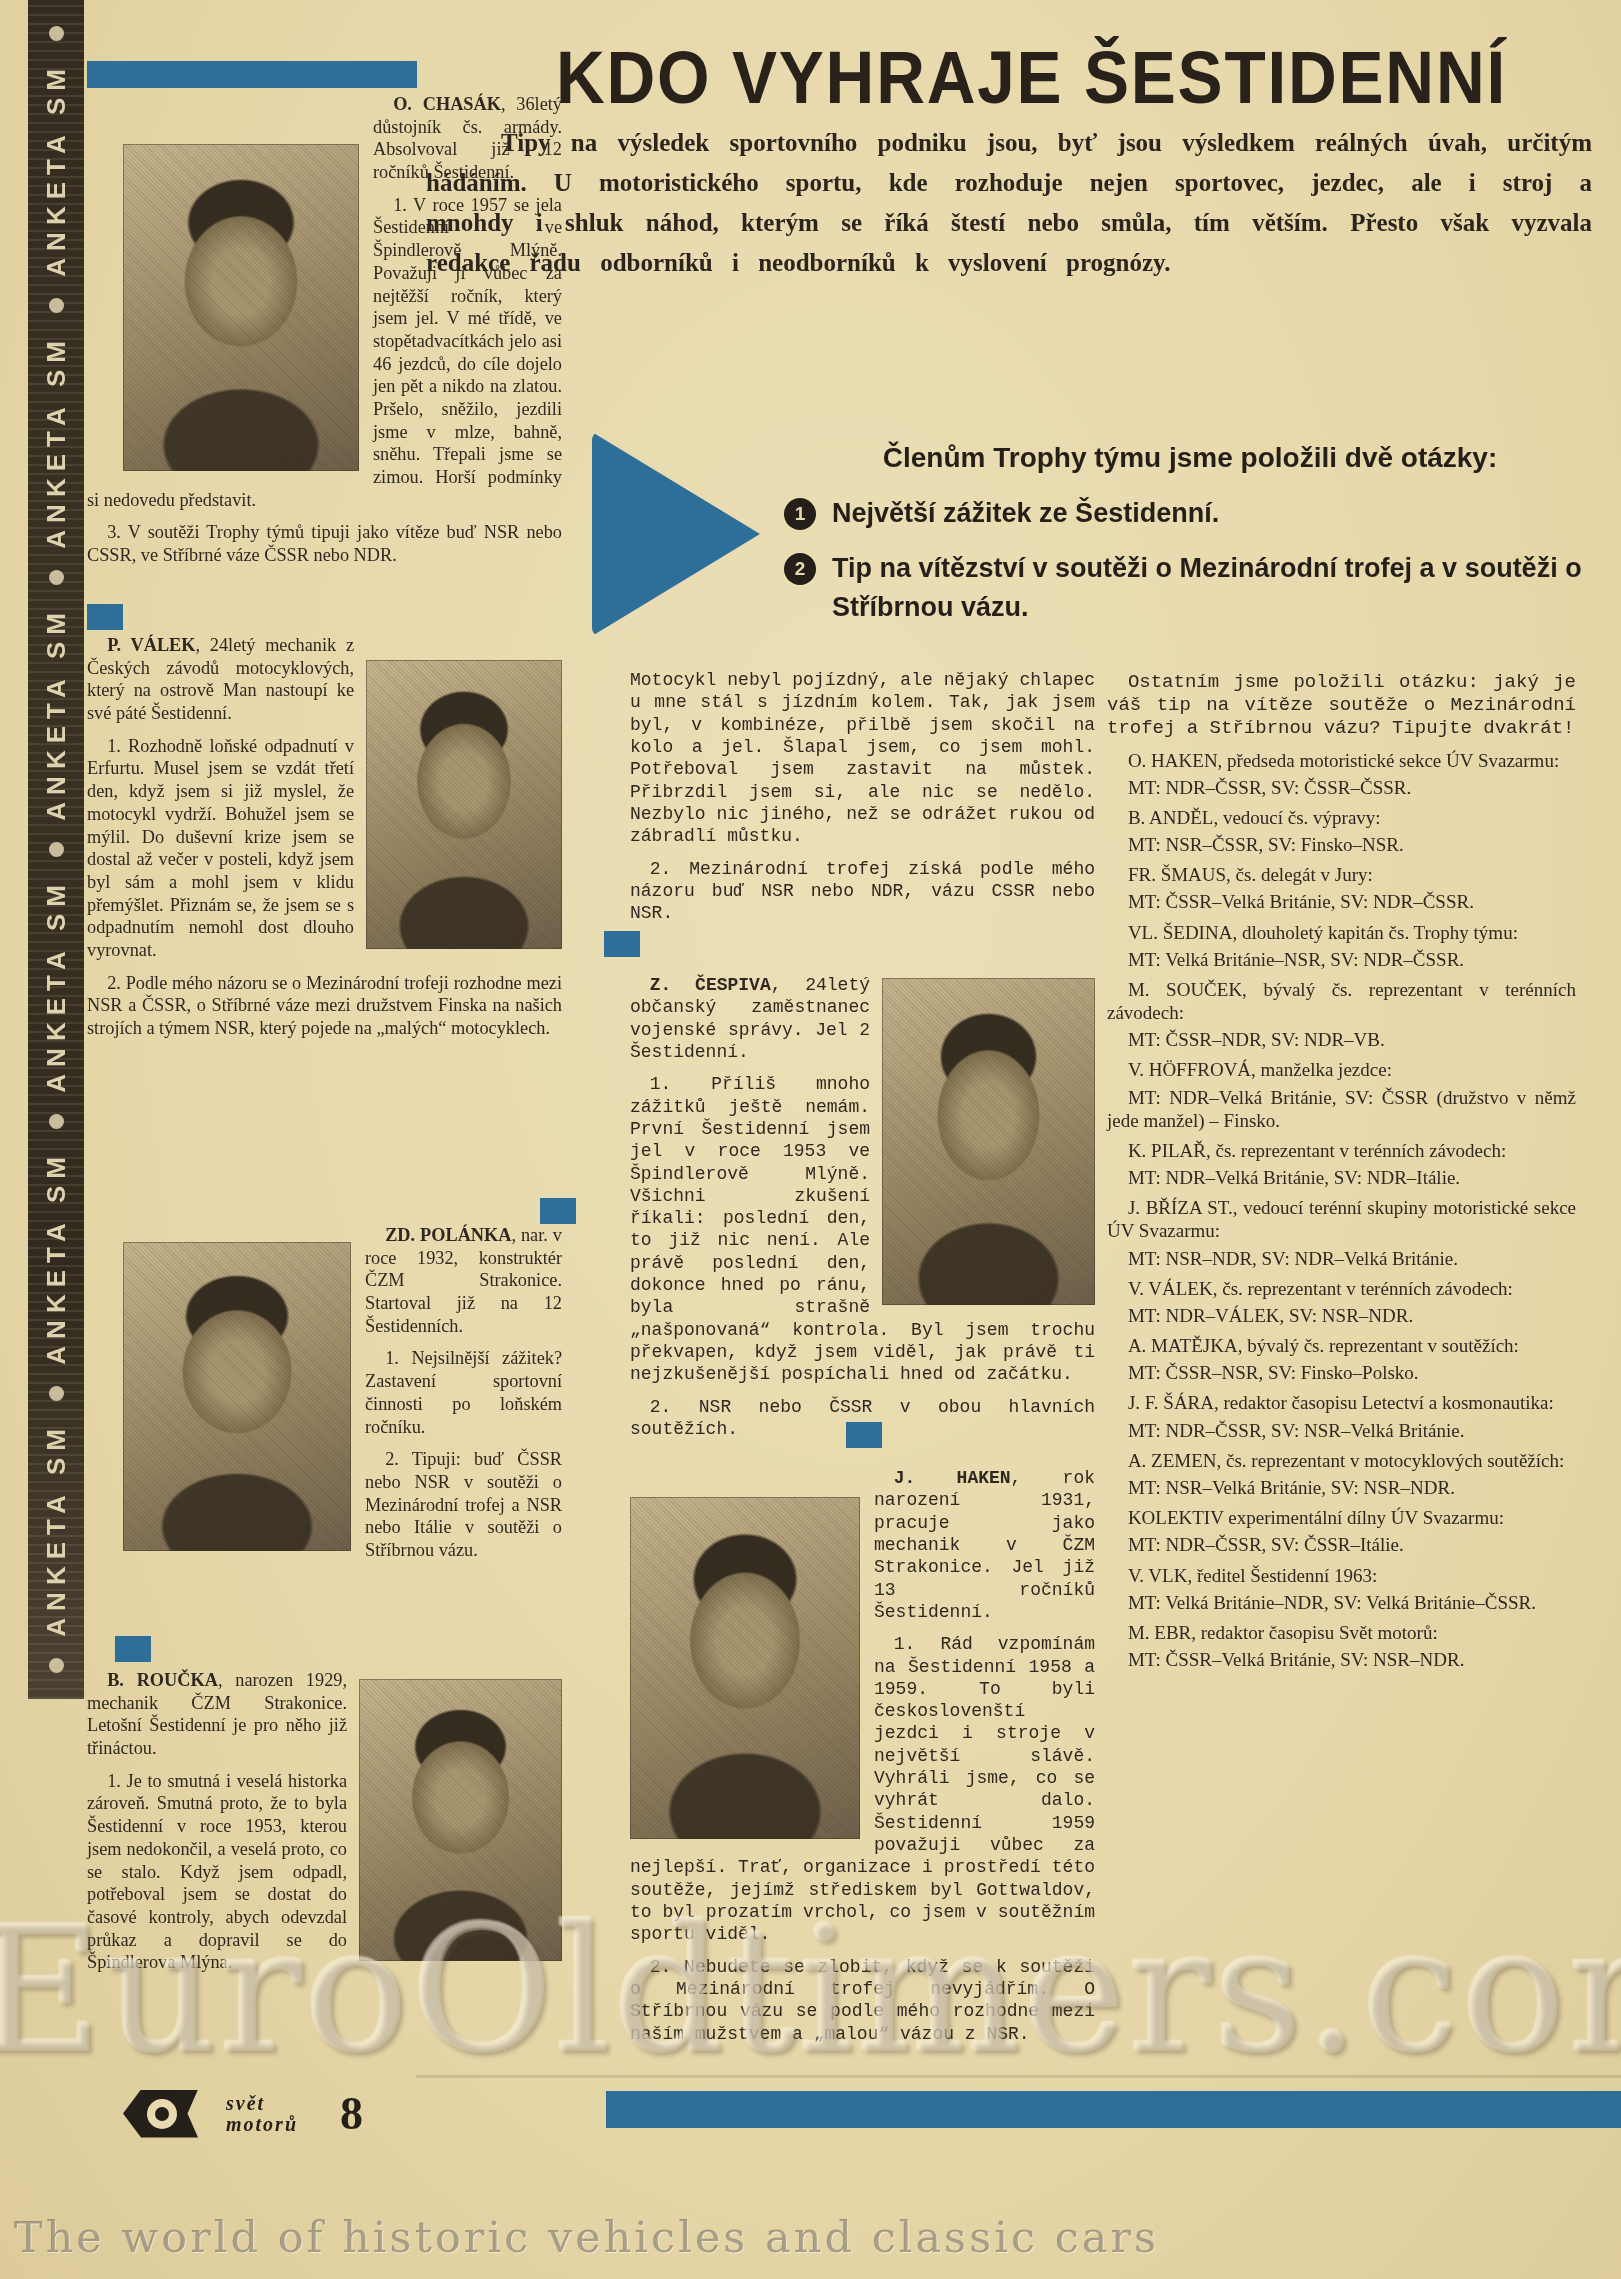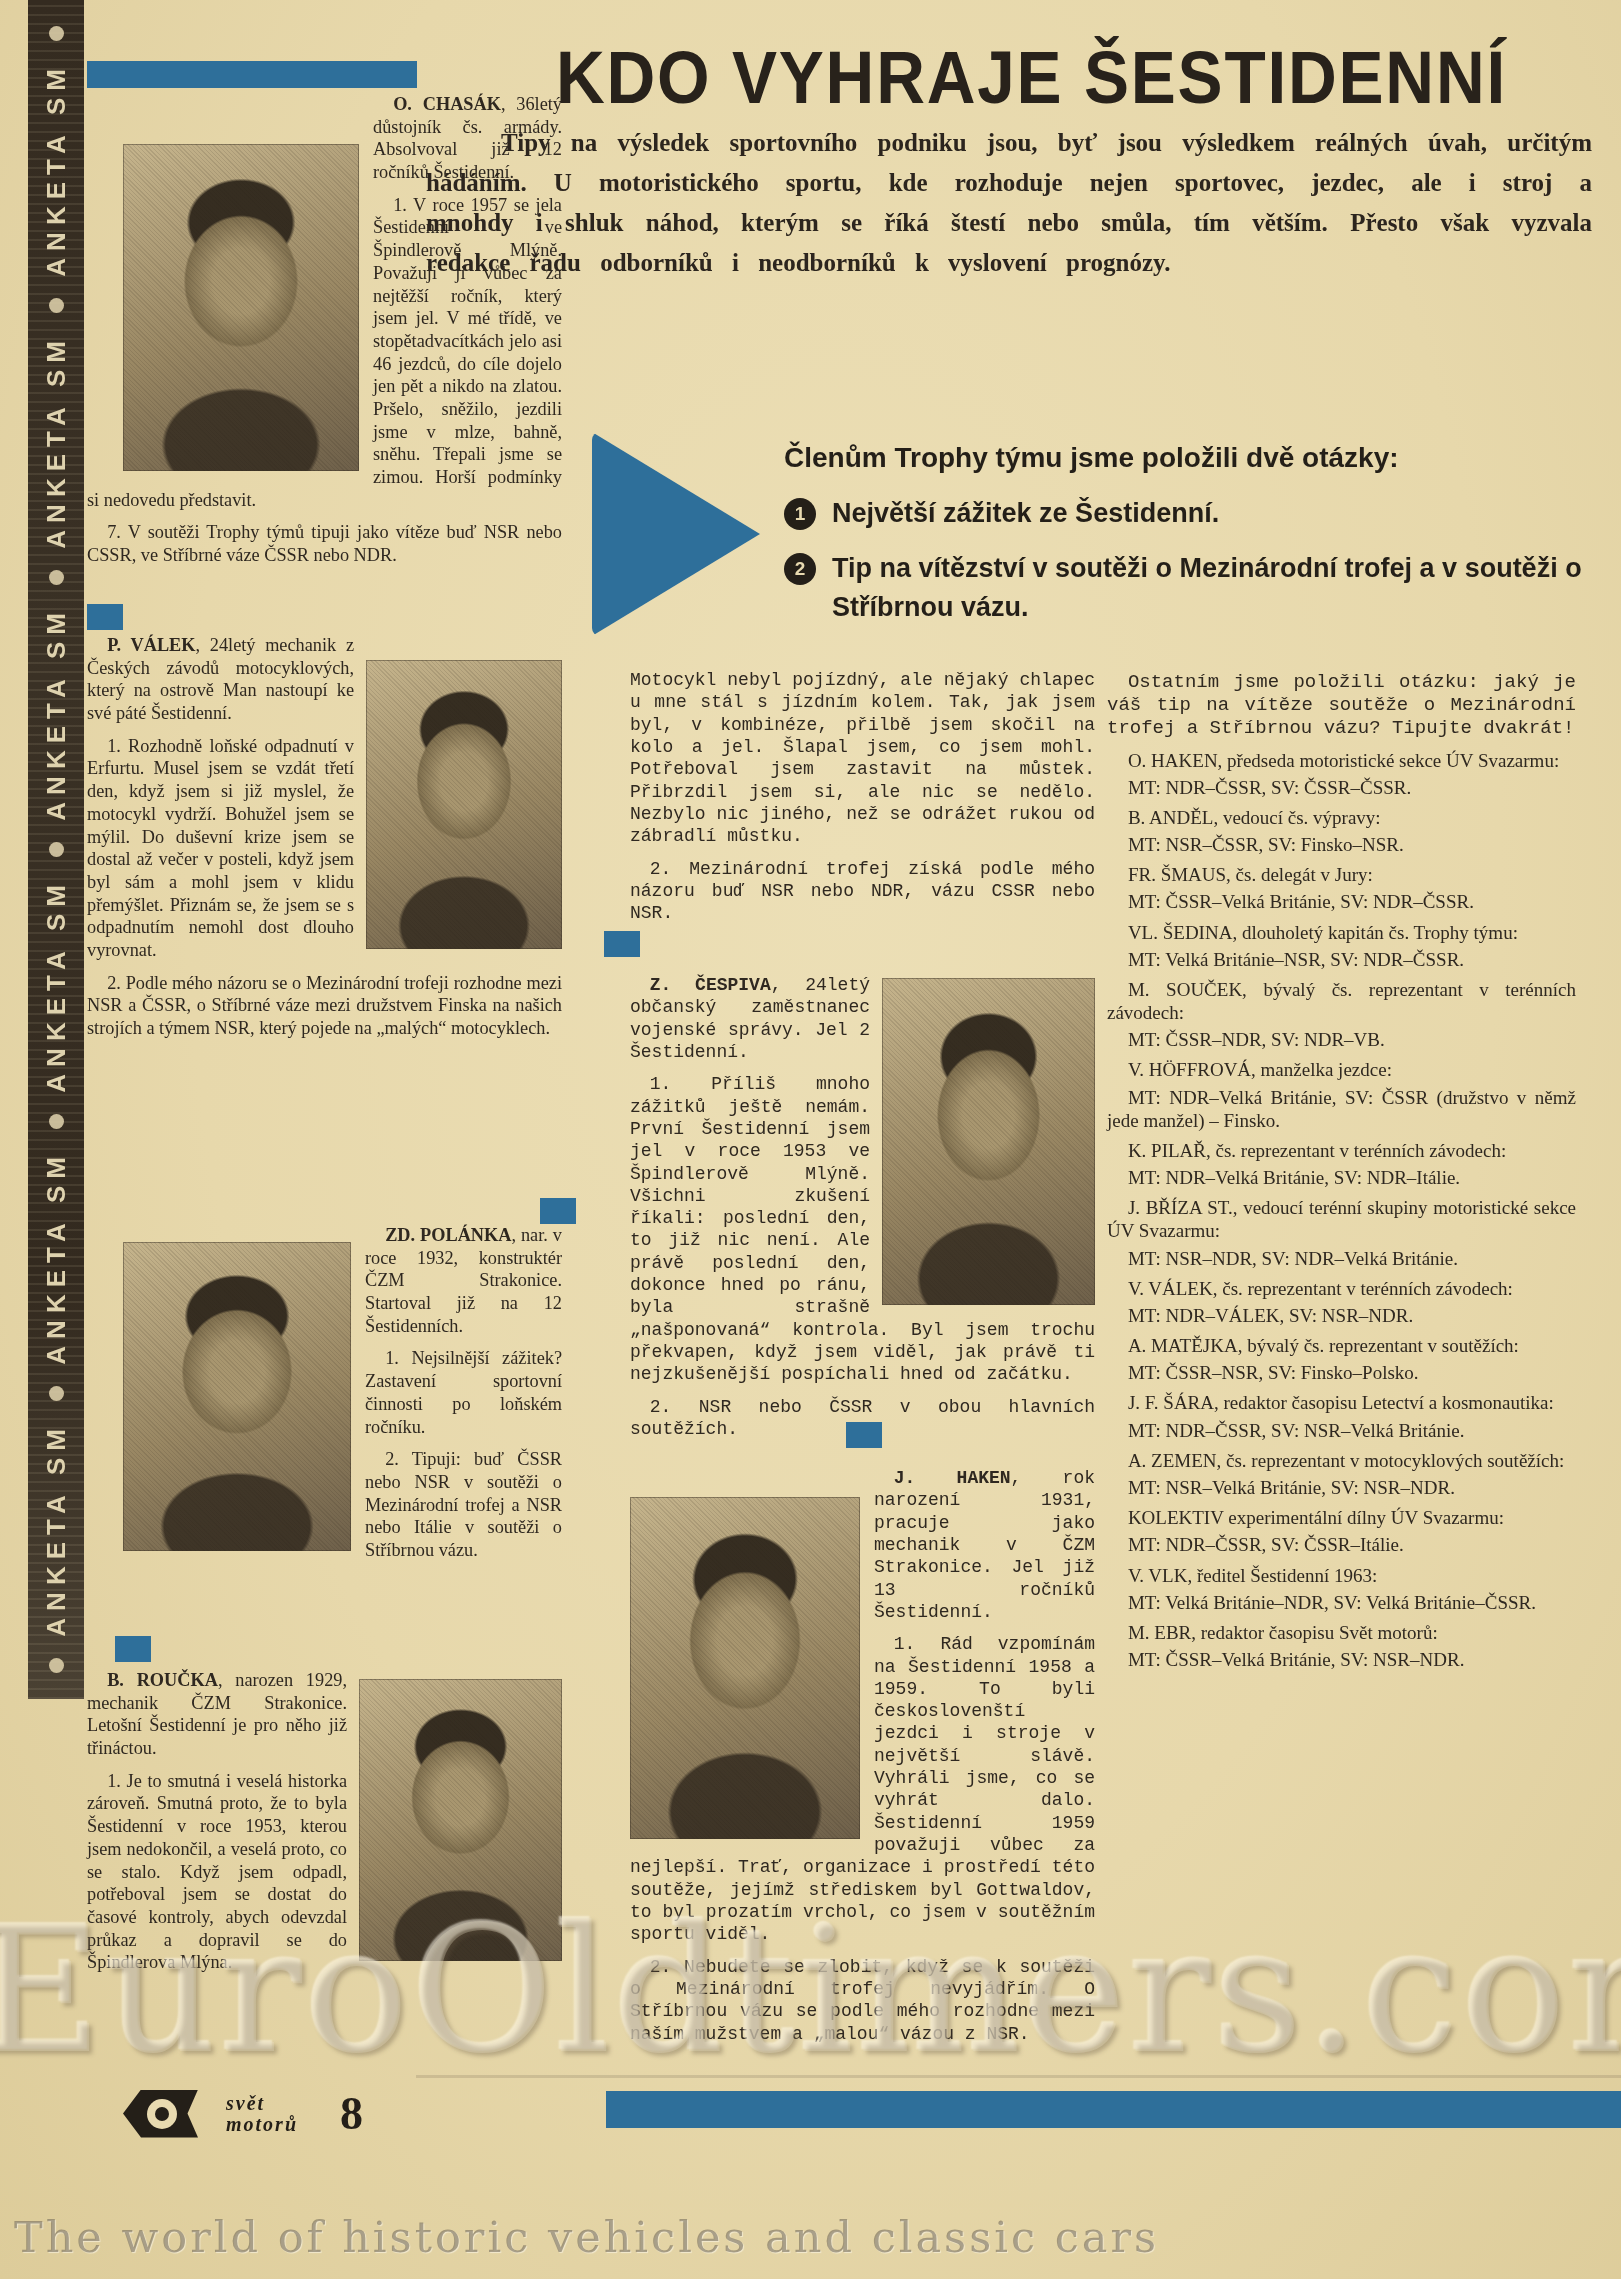--- a/index.html
+++ b/index.html
@@ -35,21 +35,21 @@
     font-weight:bold;font-size:25px;line-height:1.6;text-align:justify;
     word-spacing:13px;text-indent:3em;color:#2c251e;
   }
   
   .arrow{
     position:absolute;left:592px;top:432px;width:0;height:0;
     border-top:102px solid transparent;border-bottom:102px solid transparent;
     border-left:168px solid #2e6f9a;border-radius:8px;
   }
   .questions{position:absolute;left:784px;top:442px;width:812px;font-family:"Liberation Sans", sans-serif;color:#241f18;}
-  .q-lead{margin:0 0 20px;font-weight:bold;font-size:28px;}
+  .q-lead{margin:0 0 20px;font-weight:bold;font-size:28px;text-align:center;}
   .q-item{display:flex;gap:16px;margin:16px 0;font-weight:bold;font-size:27px;line-height:1.45;}
   .q-num{
     flex:0 0 auto;width:32px;height:32px;border-radius:50%;background:#241f18;color:#e8dab0;
     display:flex;align-items:center;justify-content:center;font-size:19px;margin-top:4px;
   }
   
   .block{position:absolute;font-size:18.3px;line-height:1.24;text-align:justify;}
   .col2{font-size:18px;font-family:Liberation Mono, monospace;}
   .block p{margin:0 0 10px;text-indent:1.1em;}
   .block p.no-indent{text-indent:0;}
@@ -141,21 +141,21 @@
     <div class="q-item">
       <span class="q-num">2</span>
       <span class="q-text">Tip na vítězství v soutěži o Mezinárodní trofej a v soutěži o Stříbrnou vázu.</span>
     </div>
   </section>
 
   <article class="block" style="left:87px;top:93px;width:475px;">
     <div id="photo-chasak" class="photo ph-left"></div>
     <p><span class="name">O. CHASÁK</span><span>, 36letý důstojník čs. armády. Absolvoval již 12 ročníků Šestidenní.</span></p>
     <p>1. V roce 1957 se jela Šestidenní ve Špindlerově Mlýně. Považuji ji vůbec za nejtěžší ročník, který jsem jel. V mé třídě, ve stopětadvacítkách jelo asi 46 jezdců, do cíle dojelo jen pět a nikdo na zlatou. Pršelo, sněžilo, jezdili jsme v mlze, bahně, sněhu. Třepali jsme se zimou. Horší podmínky si nedovedu představit.</p>
-    <p>7. V soutěži Trophy týmů tipuji jako vítěze buď NSR nebo CSSR, ve Stříbrné váze ČSSR nebo NDR.</p>
+    <p>3. V soutěži Trophy týmů tipuji jako vítěze buď NSR nebo CSSR, ve Stříbrné váze ČSSR nebo NDR.</p>
   </article>
 
   <div class="marker" style="left:87px;top:604px;"></div>
   <article class="block" style="left:87px;top:634px;width:475px;">
     <div id="photo-valek" class="photo ph-right"></div>
     <p><span class="name">P. VÁLEK</span><span>, 24letý mechanik z Českých závodů motocyklových, který na ostrově Man nastoupí ke své páté Šestidenní.</span></p>
     <p>1. Rozhodně loňské odpadnutí v Erfurtu. Musel jsem se vzdát třetí den, když jsem si již myslel, že motocykl vydrží. Bohužel jsem se mýlil. Do duševní krize jsem se dostal až večer v posteli, když jsem byl sám a mohl jsem v klidu přemýšlet. Přiznám se, že jsem se s odpadnutím nemohl dost dlouho vyrovnat.</p>
     <p>2. Podle mého názoru se o Mezinárodní trofeji rozhodne mezi NSR a ČSSR, o Stříbrné váze mezi družstvem Finska na našich strojích a týmem NSR, který pojede na „malých“ motocyklech.</p>
   </article>
 

